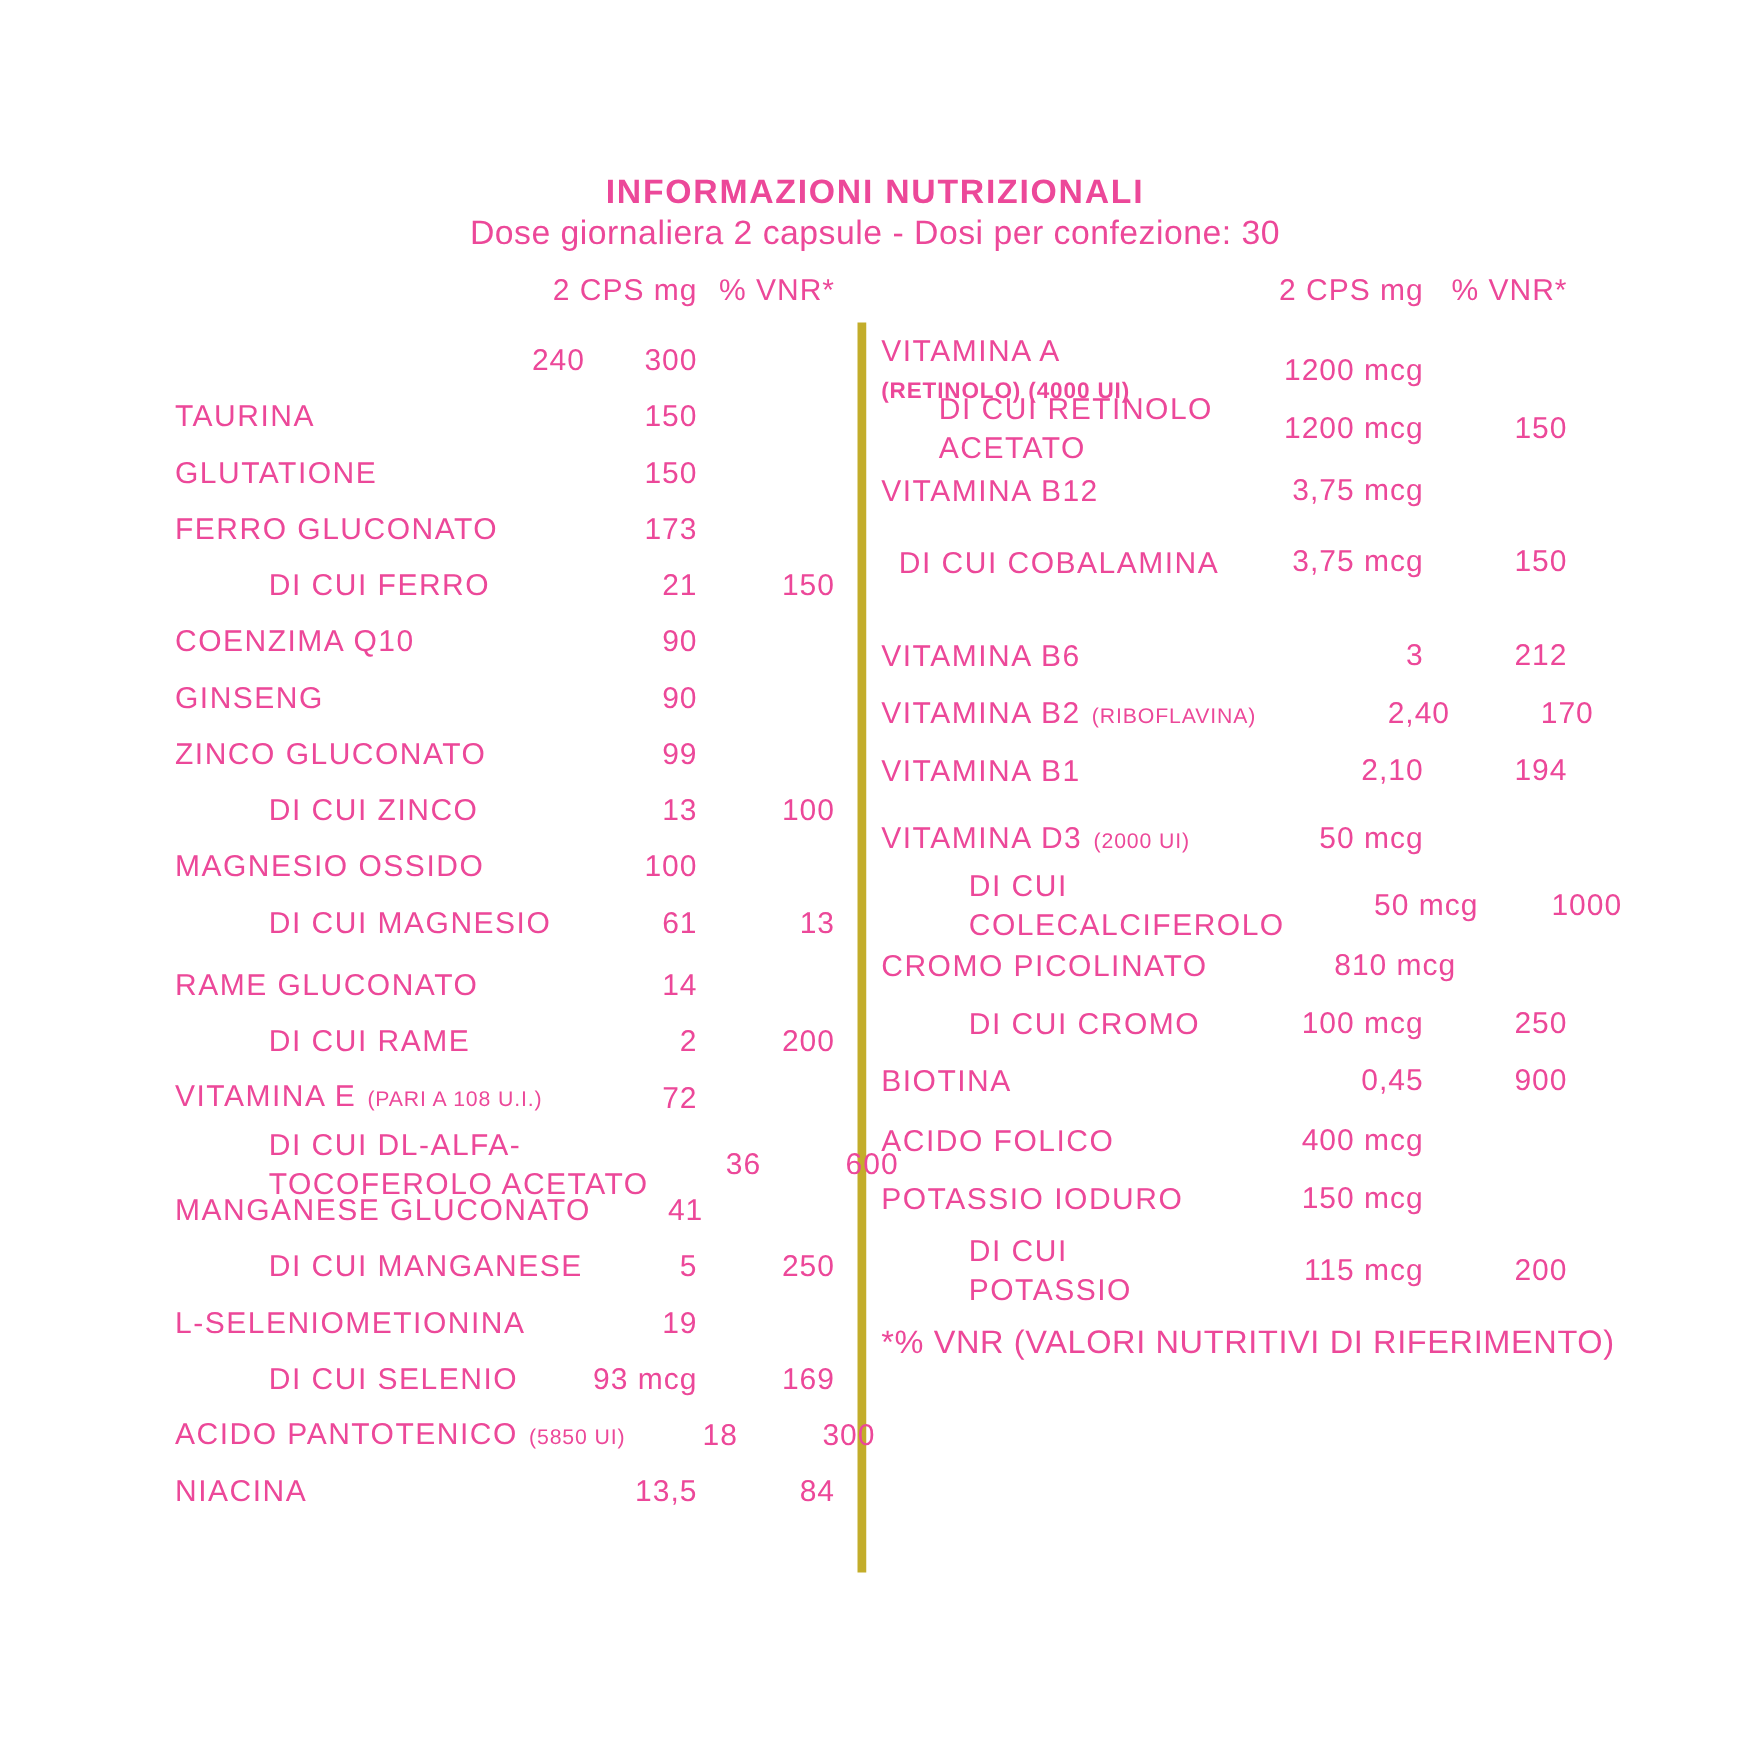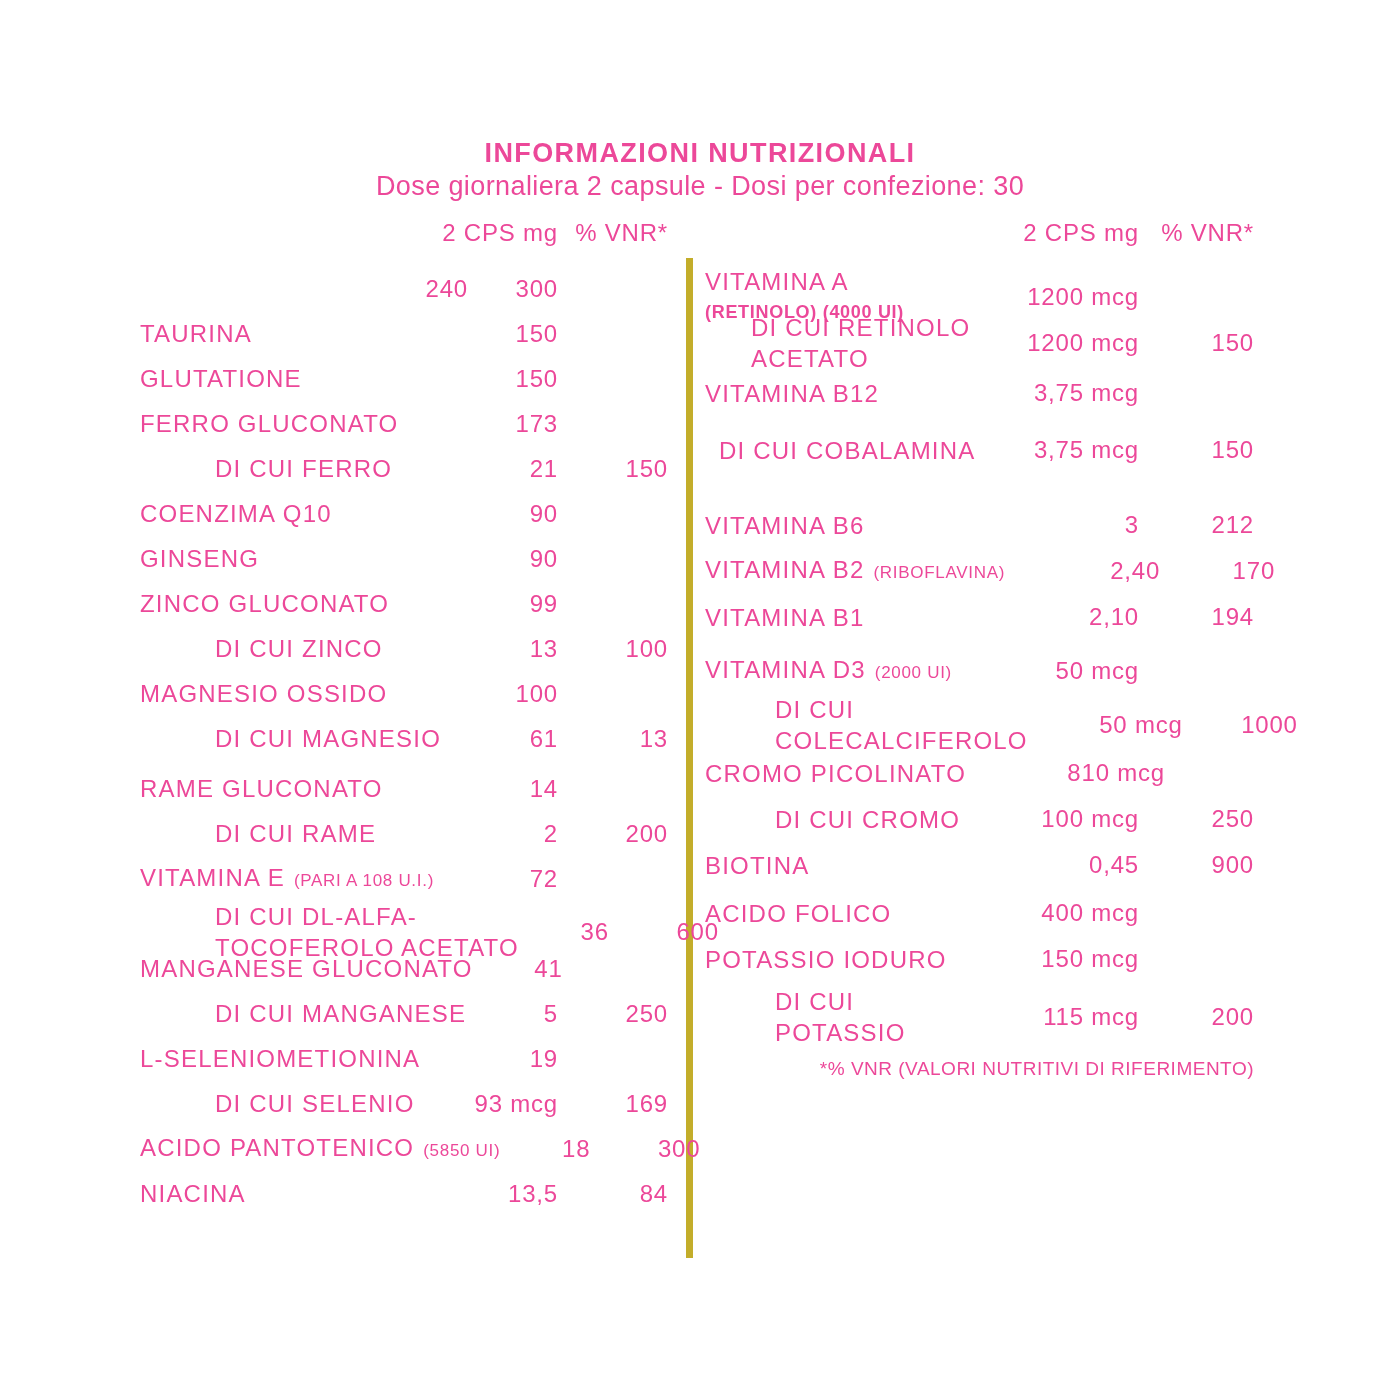--- a/index.html
+++ b/index.html
@@ -41,21 +41,21 @@
   .cell.label .line{display:block;line-height:31px;}
   .cell.label .note{font-size:17px;letter-spacing:0.7px;margin-left:9px;text-align:right;}
   .cell.label .subline{font-size:18px;letter-spacing:0.7px;line-height:30px;font-weight:bold;}
   .cell.value,.cell.vnr{font-size:24px;letter-spacing:0.8px;text-align:right;white-space:nowrap;}
   
   .col.left  .ind2{padding-left:75px;}
   .col.right .ind1{padding-left:14px;}
   .col.right .ind2{padding-left:46px;}
   .col.right .ind3{padding-left:70px;}
   
-  .footnote{margin-top:26px;text-align:right;font-size:19px;letter-spacing:0.5px;white-space:nowrap;}
+  .footnote{margin-top:26px;text-align:right;font-size:26px;letter-spacing:0.5px;white-space:nowrap;}
 </style>
 </head>
 <body>
 
 <div class="canvas">
 
   <div class="titles">
     <div class="title">INFORMAZIONI NUTRIZIONALI</div>
     <div class="subtitle">Dose giornaliera 2 capsule - Dosi per confezione: 30</div>
   </div>

